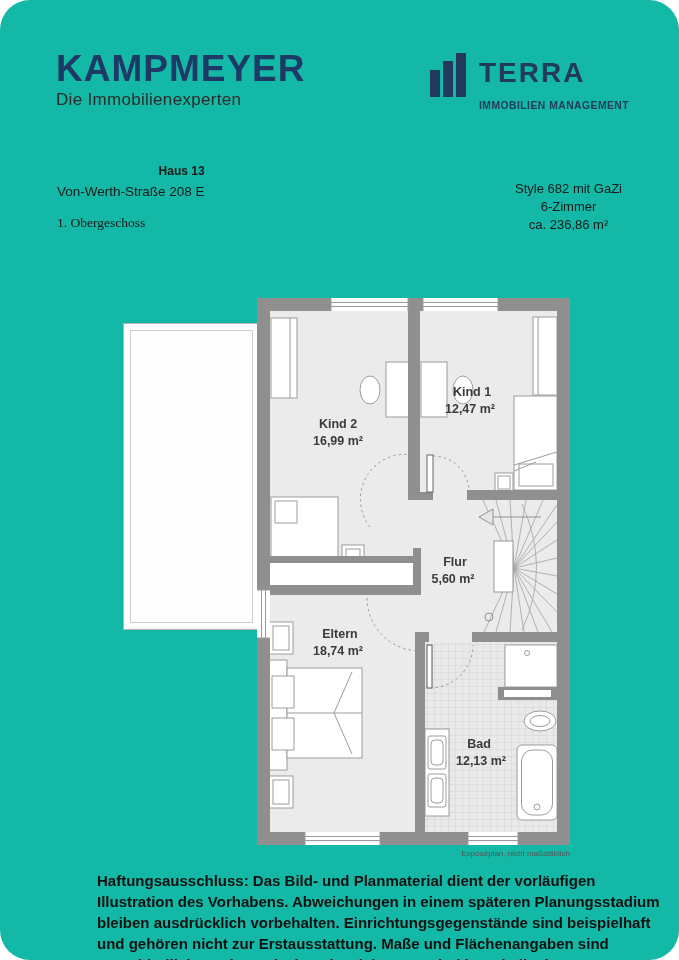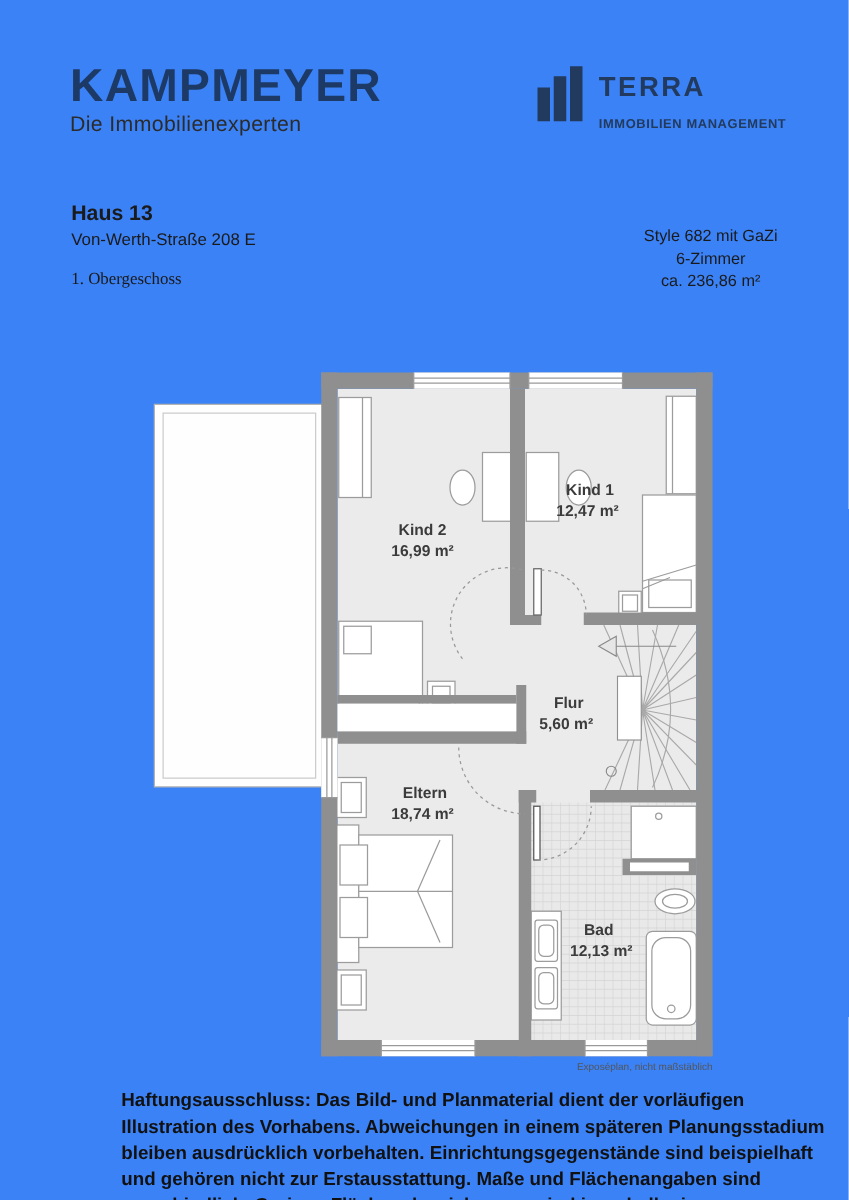--- a/index.html
+++ b/index.html
@@ -1,33 +1,33 @@
 <!DOCTYPE html>
 <html><head>
 <meta charset="utf-8">
 <style>
   html,body{margin:0;padding:0;background:#fff;}
-  #page{position:relative;width:679px;height:960px;background:#3b82f6;overflow:hidden;
-        font-family:"Liberation Sans",sans-serif;color:#1a1a1a;}
+  #page{position:relative;width:679px;height:960px;background:#14b8a6;overflow:hidden;
+        font-family:"Liberation Sans",sans-serif;color:#1a1a1a;border-radius:30px;}
   .abs{position:absolute;}
 
   
   #brand{left:56px;top:50px;}
   #brand .name{font-size:37px;font-weight:800;letter-spacing:1px;color:#1d3a66;line-height:1;}
   #brand .tagline{font-size:17px;color:#2b2b2b;letter-spacing:.3px;margin-top:3px;}
   #partner{left:430px;top:53px;display:flex;align-items:flex-start;}
   #partner .bars{display:flex;align-items:flex-end;height:44px;margin-right:10px;}
   #partner .bars div{width:10px;background:#223a5e;margin-right:3px;}
   #partner .b1{height:27px;} #partner .b2{height:36px;} #partner .b3{height:44px;}
-  #partner .pname{font-size:22px;font-weight:800;letter-spacing:2px;color:#223a5e;line-height:1;margin-top:6px;}
+  #partner .pname{font-size:28px;font-weight:800;letter-spacing:2px;color:#223a5e;line-height:1;margin-top:6px;}
   #partner .psub{font-size:10.3px;font-weight:600;letter-spacing:.5px;color:#223a5e;margin-top:13px;}
 
   
   #info-left{left:57px;top:162px;font-size:13.5px;line-height:18px;}
-  #info-left .title{font-weight:700;font-size:17px;margin-bottom:3px;}
+  #info-left .title{font-weight:700;font-size:12px;margin-bottom:3px;text-align:right;}
   #info-left .floor{margin-top:13px;font-family:Liberation Serif, serif;}
   #info-right{right:57px;top:180px;text-align:center;font-size:13px;line-height:18px;}
 
   
   #plan{left:110px;top:290px;width:470px;height:570px;}
   text.rlabel{font-family:"Liberation Sans",sans-serif;font-size:12.5px;font-weight:700;fill:#3b3b3b;text-anchor:middle;}
   text.caption{font-family:"Liberation Sans",sans-serif;font-size:8px;fill:#555;text-anchor:end;}
 
   
   #disclaimer{left:57px;top:870px;width:570px;font-size:15px;font-weight:600;line-height:1.4;color:#111;margin-left:40px;}

